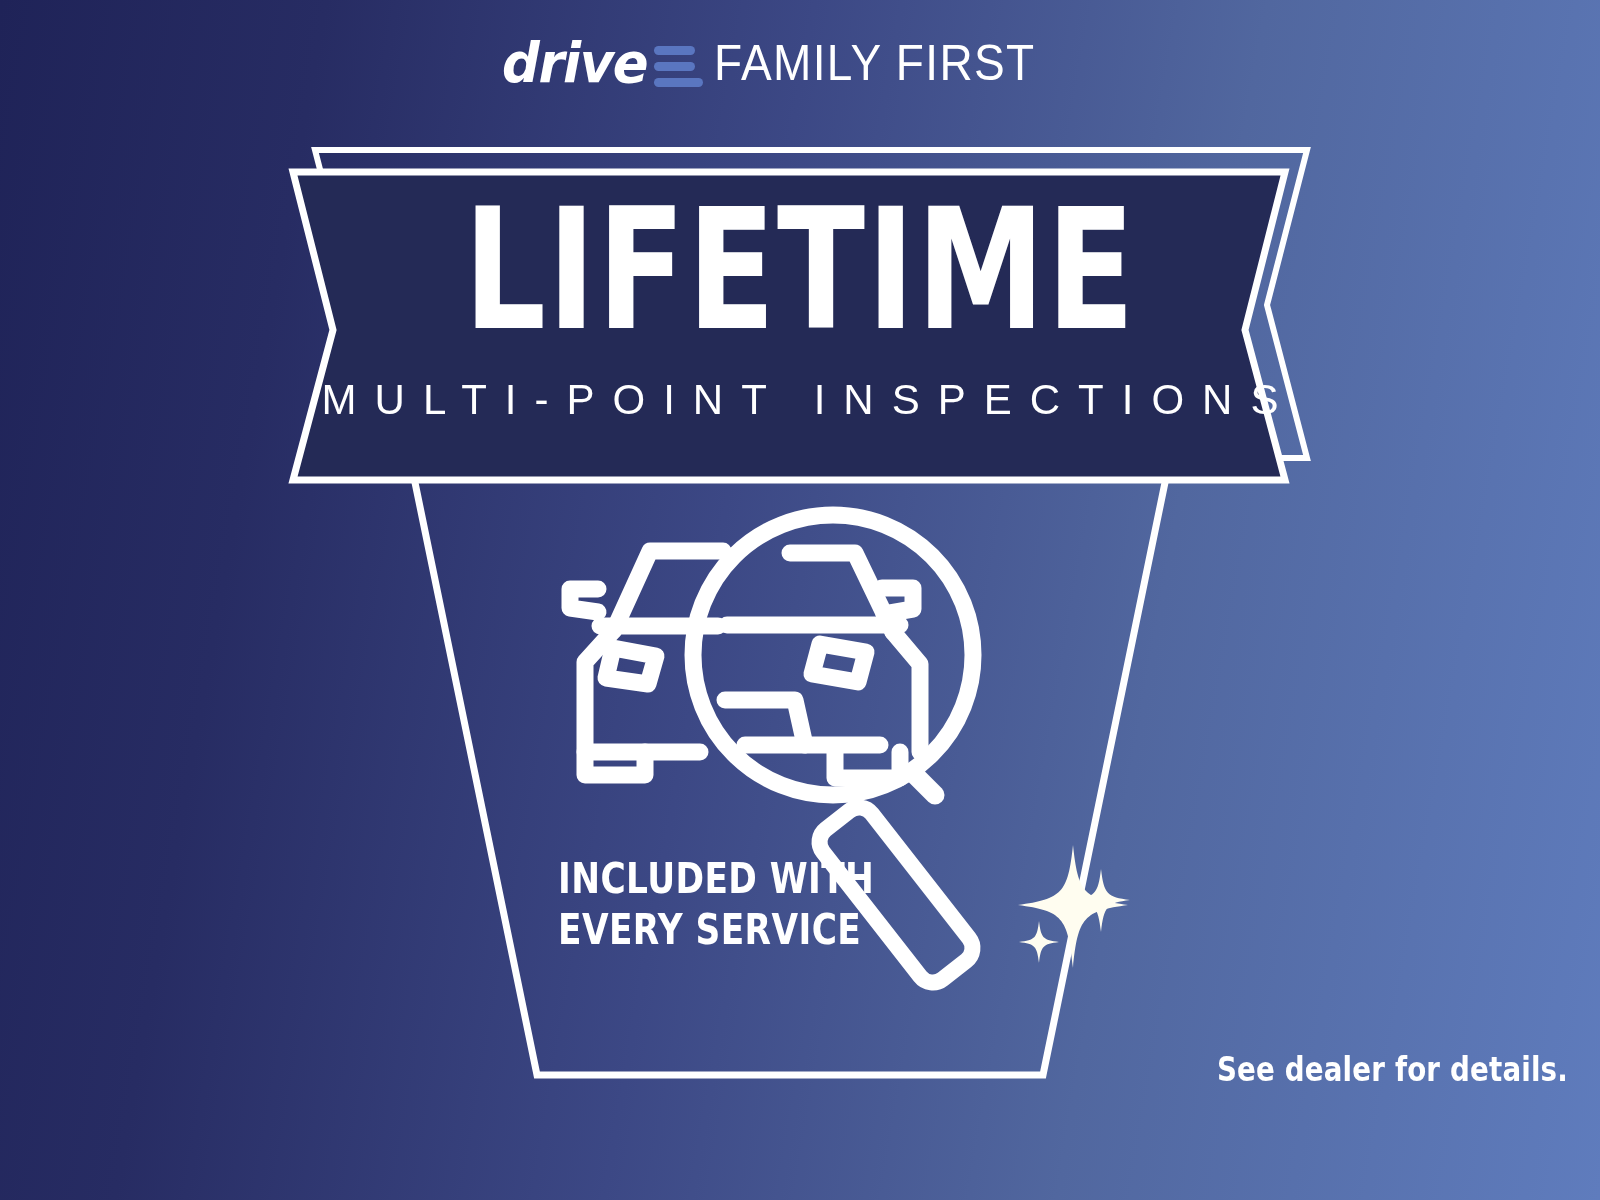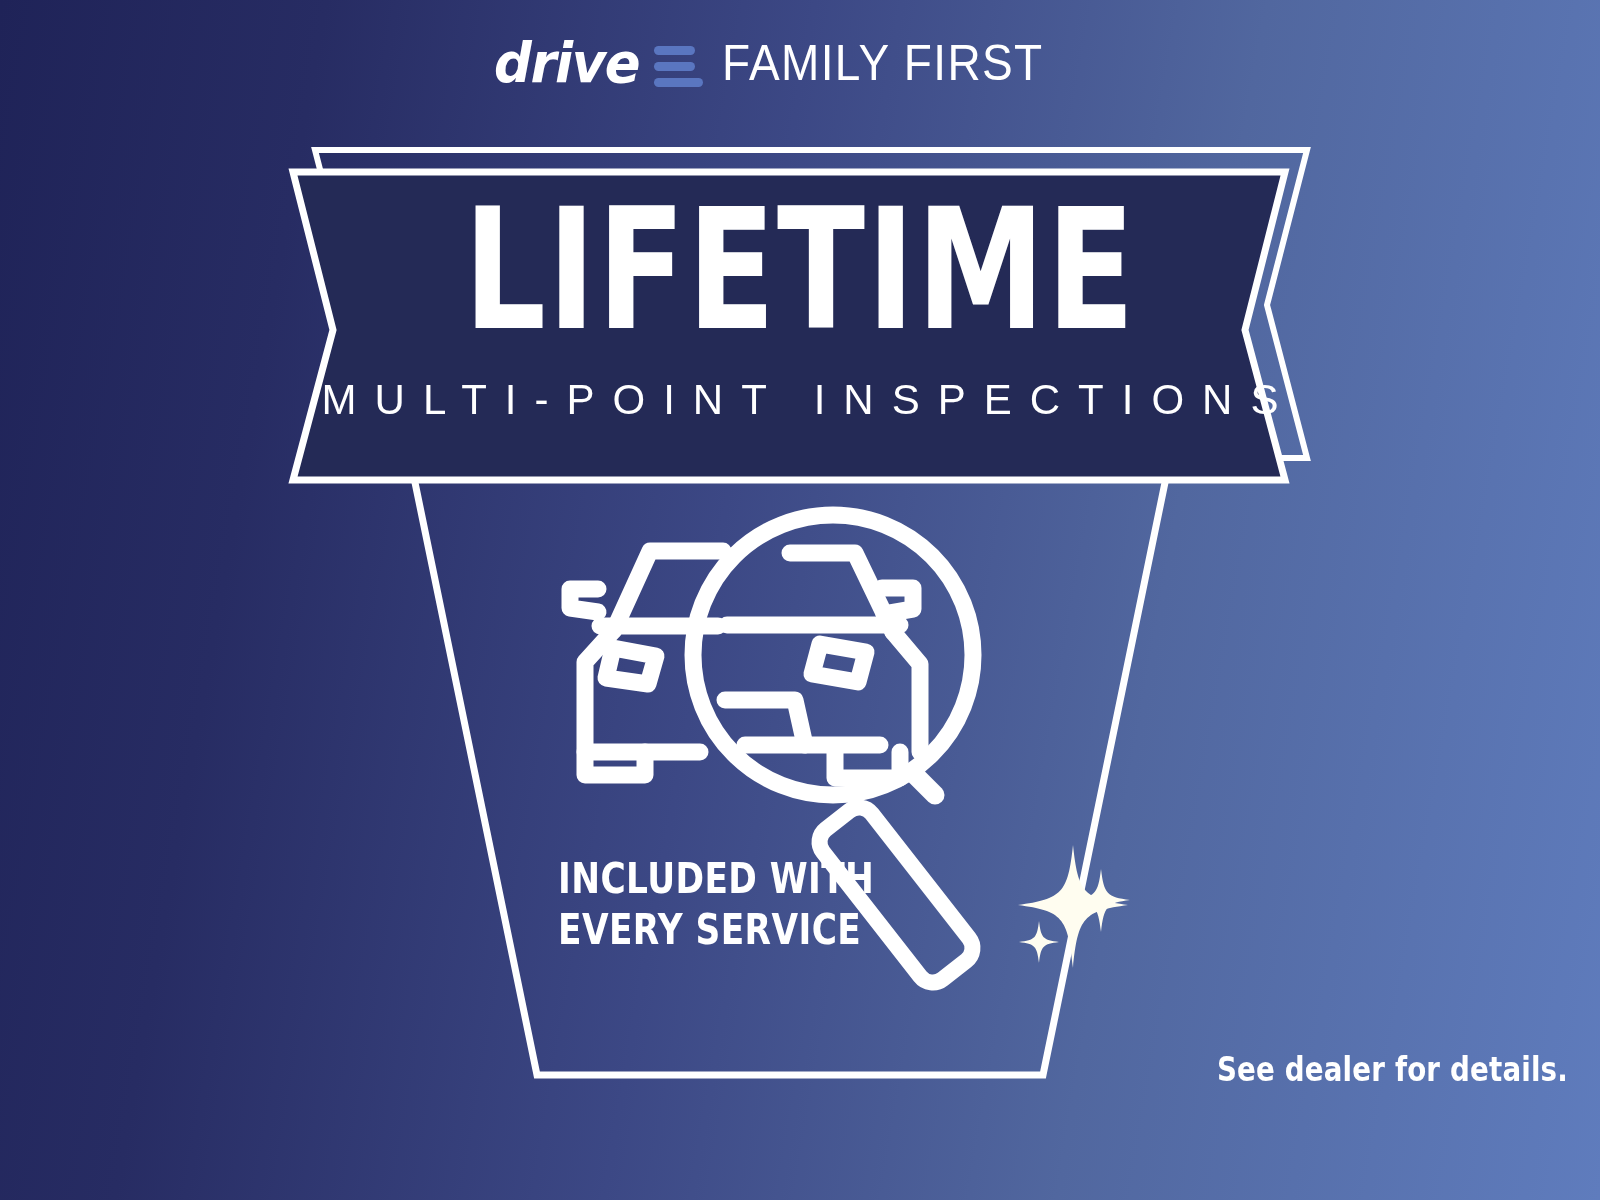--- a/index.html
+++ b/index.html
@@ -20,21 +20,21 @@
 
   
   .logo-bar {
     position: absolute;
     top: 30px;
     left: 0;
     width: 1559px;
     display: flex;
     align-items: center;
     justify-content: center;
-    gap: 8px;
+    gap: 0px;
     height: 66px;
   }
   .logo-drive {
     font-family: "DejaVu Sans", sans-serif;
     font-style: italic;
     font-weight: bold;
     font-size: 55px;
     color: #ffffff;
     letter-spacing: -1.5px;
     line-height: 1;

